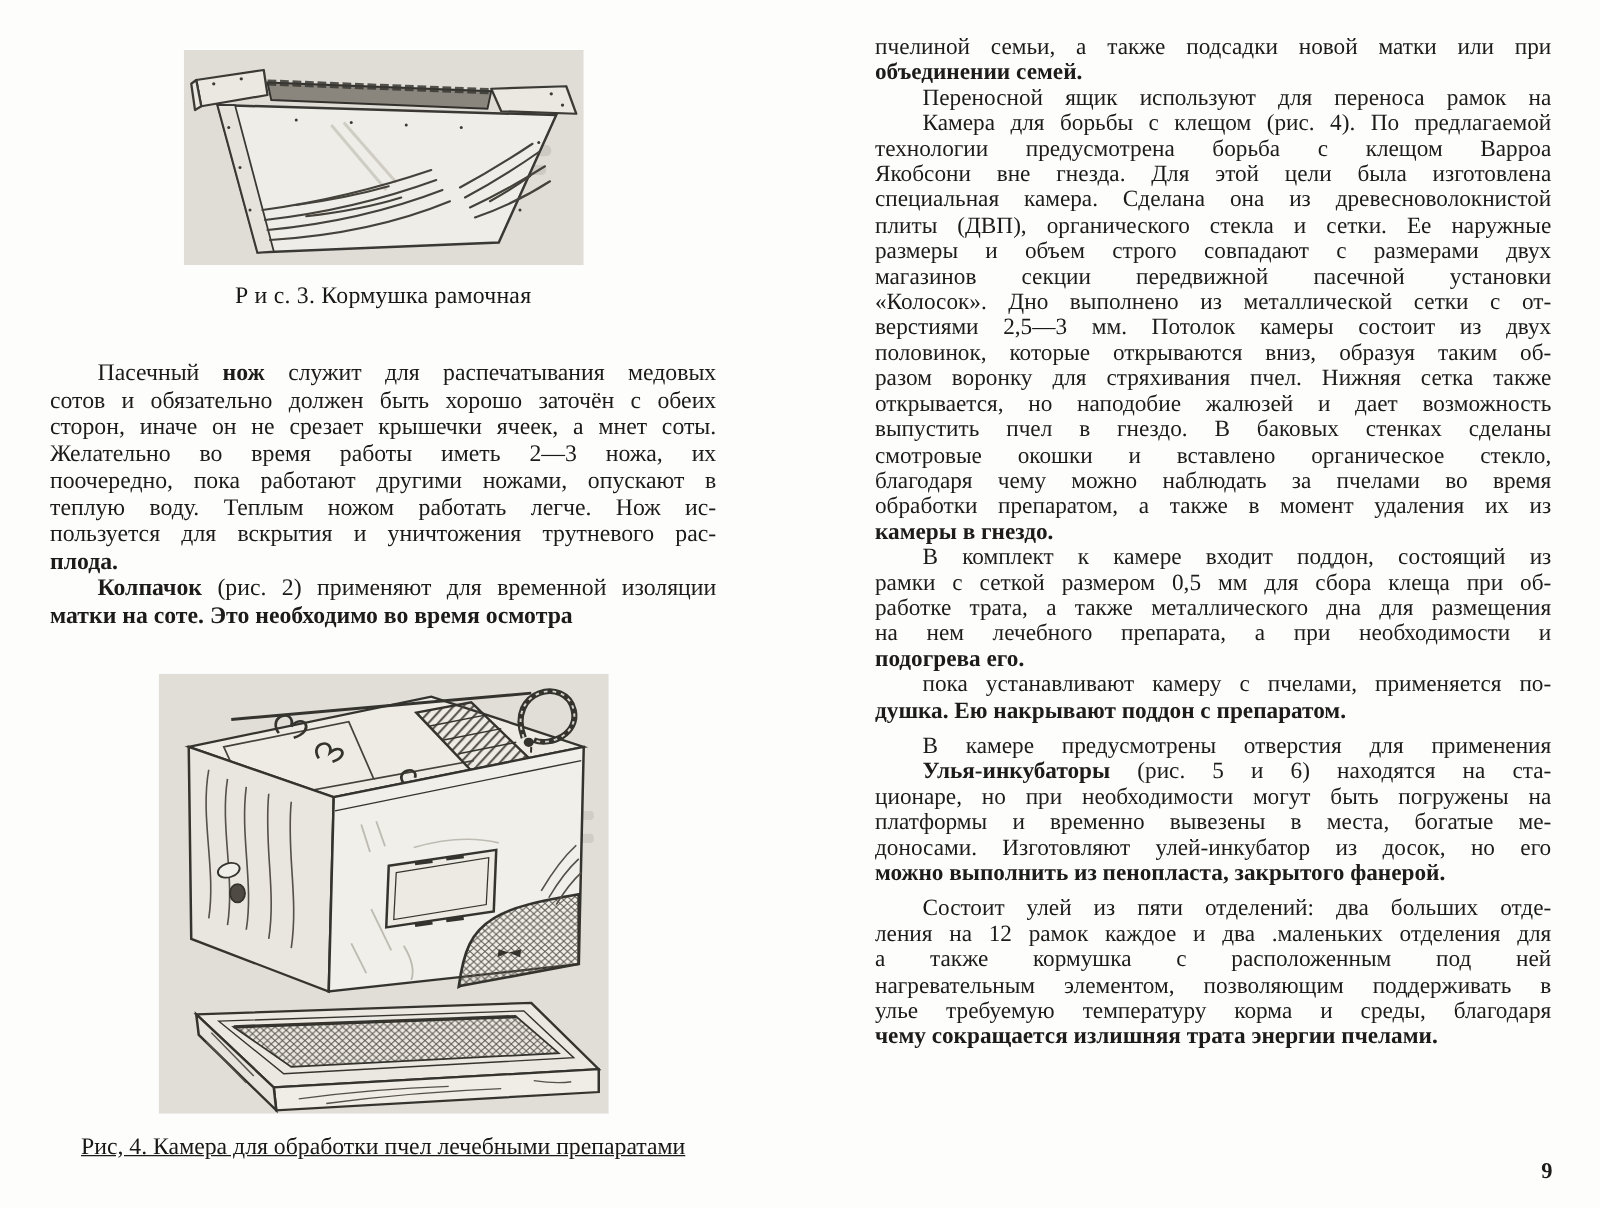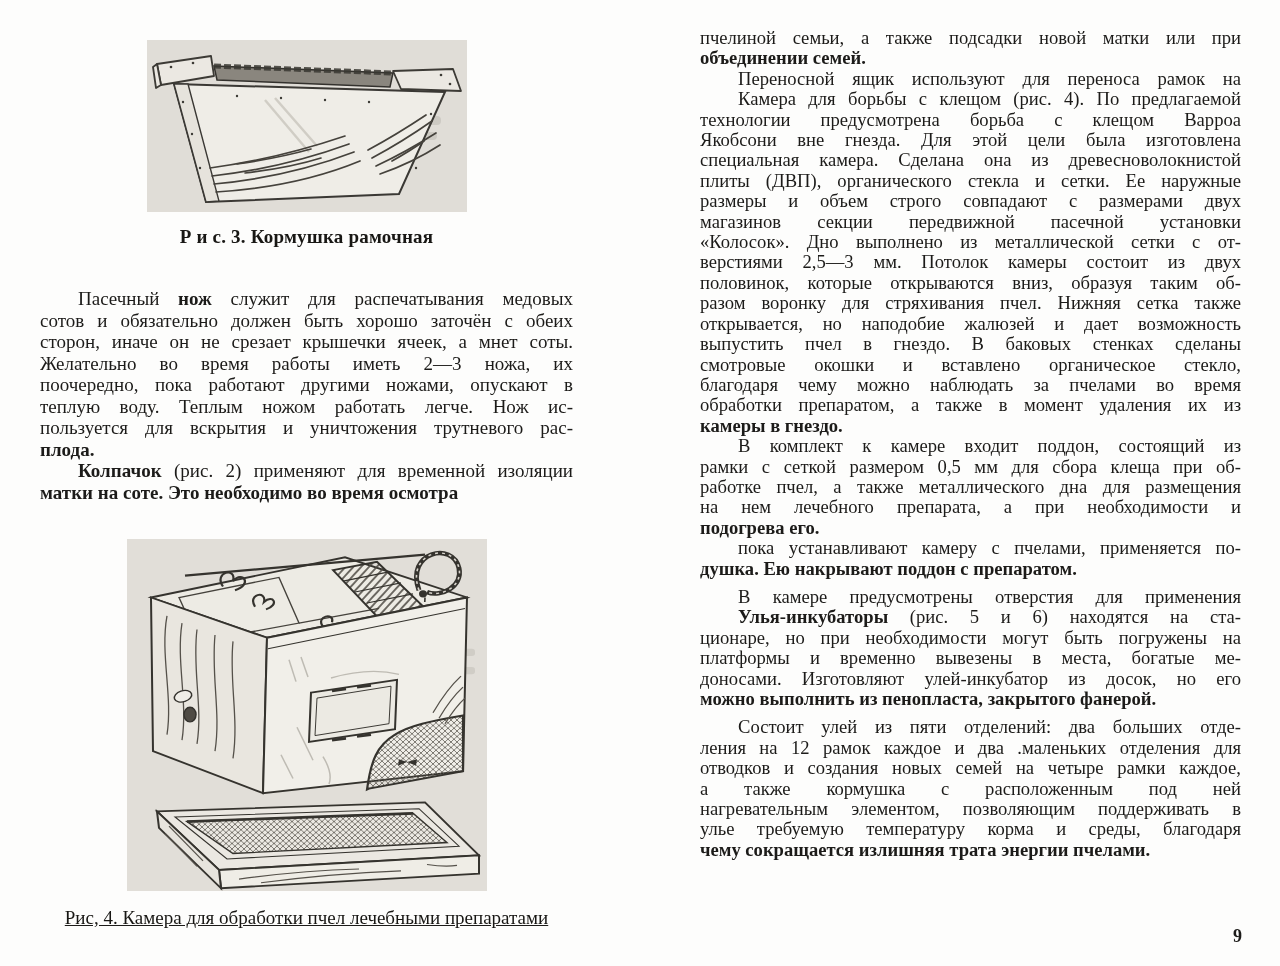--- a/index.html
+++ b/index.html
@@ -15,21 +15,21 @@
   .line{text-align:justify;text-align-last:justify;}
   .col.left .line{line-height:21.5px;}
   .col.right .line{line-height:20.4px;}
   .line.last{text-align-last:left;font-weight:bold;}
   .para .line:first-child{text-indent:38px;}
   .para.noindent .line:first-child{text-indent:0;}
   .para.gap-top{margin-top:8px;}
   .textblock{margin-top:40px;}
   figure{margin:0;}
   .fig{text-align:center;}
-  .fig3{margin-top:10px;font-weight:bold;}
+  .fig3{margin-top:10px;}
   .fig4{margin-top:36px;text-decoration:underline;}
   .fig svg{display:block;margin:0 auto;}
   figcaption{font-size:19px;line-height:22px;color:#181714;}
   .fig3 figcaption{margin-top:14px;letter-spacing:.2px;}
   .fig4 figcaption{margin-top:16px;}
   .page-number{position:absolute;top:926px;right:38px;font-weight:bold;font-size:18px;}
   b{font-weight:bold;}
 </style>
 </head>
 <body>
@@ -227,42 +227,41 @@
         <div class="line">открывается, но наподобие жалюзей и дает возможность</div>
         <div class="line">выпустить пчел в гнездо. В баковых стенках сделаны</div>
         <div class="line">смотровые окошки и вставлено органическое стекло,</div>
         <div class="line">благодаря чему можно наблюдать за пчелами во время</div>
         <div class="line">обработки препаратом, а также в момент удаления их из</div>
         <div class="line last">камеры в гнездо.</div>
       </div>
     <div class="para">
         <div class="line">В комплект к камере входит поддон, состоящий из</div>
         <div class="line">рамки с сеткой размером 0,5 мм для сбора клеща при об-</div>
-        <div class="line">работке пчел, а также металлического дна для размещения</div>
+        <div class="line">работке трата, а также металлического дна для размещения</div>
         <div class="line">на нем лечебного препарата, а при необходимости и</div>
         <div class="line last">подогрева его.</div>
       </div>
     <div class="para">
         <div class="line">пока устанавливают камеру с пчелами, применяется по-</div>
         <div class="line last">душка. Ею накрывают поддон с препаратом.</div>
       </div>
     <div class="para gap-top">
         <div class="line">В камере предусмотрены отверстия для применения</div>
       </div>
     <div class="para">
         <div class="line"><b>Улья-инкубаторы</b> (рис. 5 и 6) находятся на ста-</div>
         <div class="line">ционаре, но при необходимости могут быть погружены на</div>
         <div class="line">платформы и временно вывезены в места, богатые ме-</div>
         <div class="line">доносами. Изготовляют улей-инкубатор из досок, но его</div>
         <div class="line last">можно выполнить из пенопласта, закрытого фанерой.</div>
       </div>
     <div class="para gap-top">
         <div class="line">Состоит улей из пяти отделений: два больших отде-</div>
         <div class="line">ления на 12 рамок каждое и два .маленьких отделения для</div>
-        <div class="line">отводков и создания новых семей на четыре рамки каждое,</div>
         <div class="line">а также кормушка с расположенным под ней</div>
         <div class="line">нагревательным элементом, позволяющим поддерживать в</div>
         <div class="line">улье требуемую температуру корма и среды, благодаря</div>
         <div class="line last">чему сокращается излишняя трата энергии пчелами.</div>
       </div>
   </div>
 
   <div class="page-number">9</div>
 </div>
 

